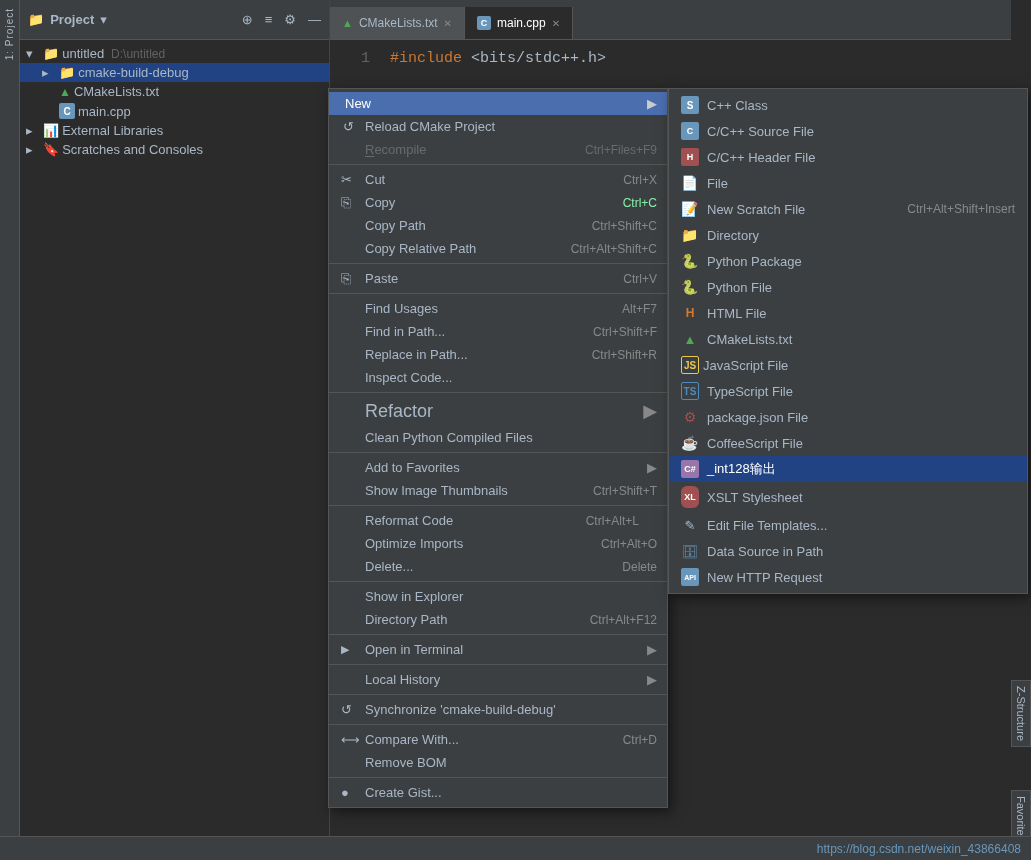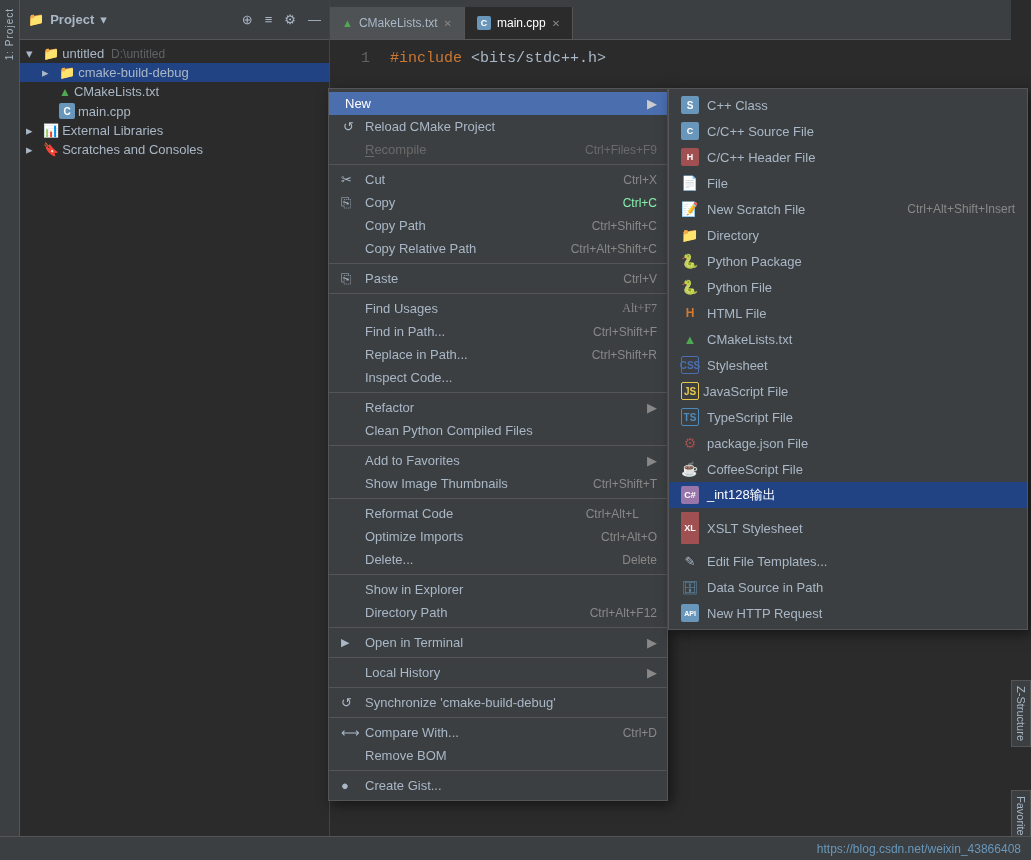--- a/index.html
+++ b/index.html
@@ -145,40 +145,40 @@
   <div style="display:flex; align-items:center; padding:4px 10px 4px 36px; cursor:pointer; color:#a9b7c6; font-size:13px; position:relative;">
     <span style="position:absolute; left:12px;">⎘</span>
     <span>Paste</span>
     <span style="margin-left:auto; color:#888; font-size:12px;">Ctrl+V</span>
   </div>
 
   <div style="height:1px; background:#555; margin:3px 0;"></div>
 
   <div style="display:flex; align-items:center; padding:4px 10px 4px 36px; cursor:pointer; color:#a9b7c6; font-size:13px;">
     <span>Find Usages</span>
-    <span style="margin-left:auto; color:#888; font-size:12px;font-family:Liberation Serif, serif;">Alt+F7</span>
+    <span style="margin-left:auto; color:#888; font-size:12px;">Alt+F7</span>
   </div>
 
   <div style="display:flex; align-items:center; padding:4px 10px 4px 36px; cursor:pointer; color:#a9b7c6; font-size:13px;">
     <span>Find in Path...</span>
     <span style="margin-left:auto; color:#888; font-size:12px;">Ctrl+Shift+F</span>
   </div>
 
   <div style="display:flex; align-items:center; padding:4px 10px 4px 36px; cursor:pointer; color:#a9b7c6; font-size:13px;">
     <span>Replace in Path...</span>
     <span style="margin-left:auto; color:#888; font-size:12px;">Ctrl+Shift+R</span>
   </div>
 
   <div style="display:flex; align-items:center; padding:4px 0 4px 36px; cursor:pointer; color:#a9b7c6; font-size:13px;">
     <span>Inspect Code...</span>
   </div>
 
   <div style="height:1px; background:#555; margin:3px 0;"></div>
 
-  <div style="display:flex; align-items:flex-start; padding:4px 10px 4px 36px; cursor:pointer; color:#a9b7c6; font-size:13px;">
+  <div style="display:flex; align-items:flex-end; padding:4px 10px 4px 36px; cursor:pointer; color:#a9b7c6; font-size:18px;">
     <span>Refactor</span>
     <span style="margin-left:auto; color:#888;">▶</span>
   </div>
 
   <div style="display:flex; align-items:center; padding:4px 10px 4px 36px; cursor:pointer; color:#a9b7c6; font-size:13px;">
     <span>Clean Python Compiled Files</span>
   </div>
 
   <div style="height:1px; background:#555; margin:3px 0;"></div>
 
@@ -308,24 +308,20 @@
   <div style="display:flex; align-items:center; padding:4px 12px; cursor:pointer; color:#a9b7c6; font-size:13px; gap:8px;">
     <span style="width:18px; height:18px; color:#d47a30; font-size:12px; font-weight:bold; display:inline-flex; align-items:center; justify-content:center; flex-shrink:0;">H</span>
     <span>HTML File</span>
   </div>
 
   <div style="display:flex; align-items:center; padding:4px 12px; cursor:pointer; color:#a9b7c6; font-size:13px; gap:8px;">
     <span style="width:18px; height:18px; color:#4fa854; font-size:13px; display:inline-flex; align-items:center; justify-content:center; flex-shrink:0;">▲</span>
     <span>CMakeLists.txt</span>
   </div>
 
-  <div style="display:flex; align-items:center; padding:4px 12px; cursor:pointer; color:#a9b7c6; font-size:13px; gap:8px;">
-    <span style="width:18px; height:18px; color:#4b6eaf; font-size:10px; font-weight:bold; display:inline-flex; align-items:center; justify-content:center; flex-shrink:0; border:1px solid #4b6eaf; border-radius:2px;">CSS</span>
-    <span>Stylesheet</span>
-  </div>
 
   <div style="display:flex; align-items:center; padding:4px 12px; cursor:pointer; color:#a9b7c6; font-size:13px; gap:4px;">
     <span style="width:18px; height:18px; color:#e8c94e; font-size:10px; font-weight:bold; display:inline-flex; align-items:center; justify-content:center; flex-shrink:0; border:1px solid #e8c94e; border-radius:2px;">JS</span>
     <span>JavaScript File</span>
   </div>
 
   <div style="display:flex; align-items:center; padding:4px 12px; cursor:pointer; color:#a9b7c6; font-size:13px; gap:8px;">
     <span style="width:18px; height:18px; color:#4b8bbe; font-size:10px; font-weight:bold; display:inline-flex; align-items:center; justify-content:center; flex-shrink:0; border:1px solid #4b8bbe; border-radius:2px;">TS</span>
     <span>TypeScript File</span>
   </div>
@@ -339,21 +335,21 @@
     <span style="width:18px; height:18px; color:#c9a743; font-size:14px; display:inline-flex; align-items:center; justify-content:center; flex-shrink:0;">☕</span>
     <span>CoffeeScript File</span>
   </div>
 
   <div style="display:flex; align-items:center; padding:4px 12px; cursor:pointer; color:#fff; font-size:13px; gap:8px; background:#214283;">
     <span style="width:18px; height:18px; background:#9876aa; color:#fff; font-size:9px; font-weight:bold; display:inline-flex; align-items:center; justify-content:center; border-radius:2px; flex-shrink:0;">C#</span>
     <span>_int128输出</span>
   </div>
 
   <div style="display:flex; align-items:center; padding:4px 12px; cursor:pointer; color:#a9b7c6; font-size:13px; gap:8px;">
-    <span style="width:18px; height:32px; background:#a05050; color:#fff; font-size:9px; font-weight:bold; display:inline-flex; align-items:center; justify-content:center; border-radius:1px; flex-shrink:0;">XL</span>
+    <span style="width:18px; height:22px; background:#a05050; color:#fff; font-size:9px; font-weight:bold; display:inline-flex; align-items:center; justify-content:center; border-radius:6px; flex-shrink:0;">XL</span>
     <span>XSLT Stylesheet</span>
   </div>
 
   <div style="display:flex; align-items:center; padding:4px 12px; cursor:pointer; color:#a9b7c6; font-size:13px; gap:8px;">
     <span style="width:18px; height:18px; color:#a9b7c6; font-size:13px; display:inline-flex; align-items:center; justify-content:center; flex-shrink:0;">✎</span>
     <span>Edit File Templates...</span>
   </div>
 
   <div style="display:flex; align-items:center; padding:4px 12px; cursor:pointer; color:#a9b7c6; font-size:13px; gap:8px;">
     <span style="width:18px; height:18px; color:#6897bb; font-size:13px; display:inline-flex; align-items:center; justify-content:center; flex-shrink:0;">🗄</span>

